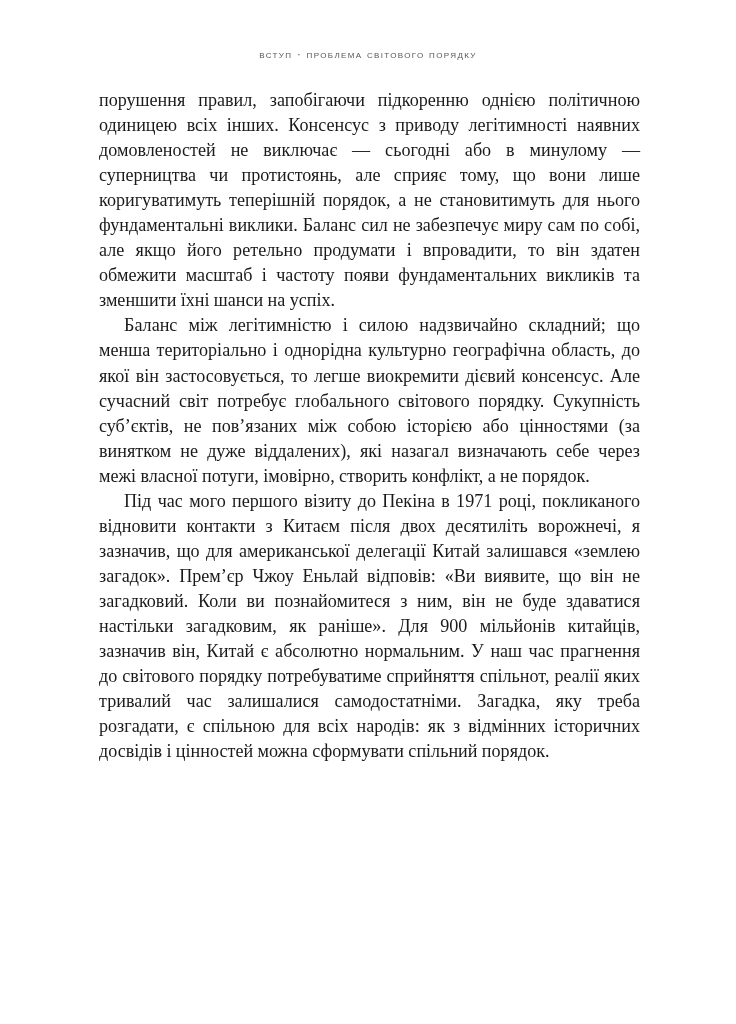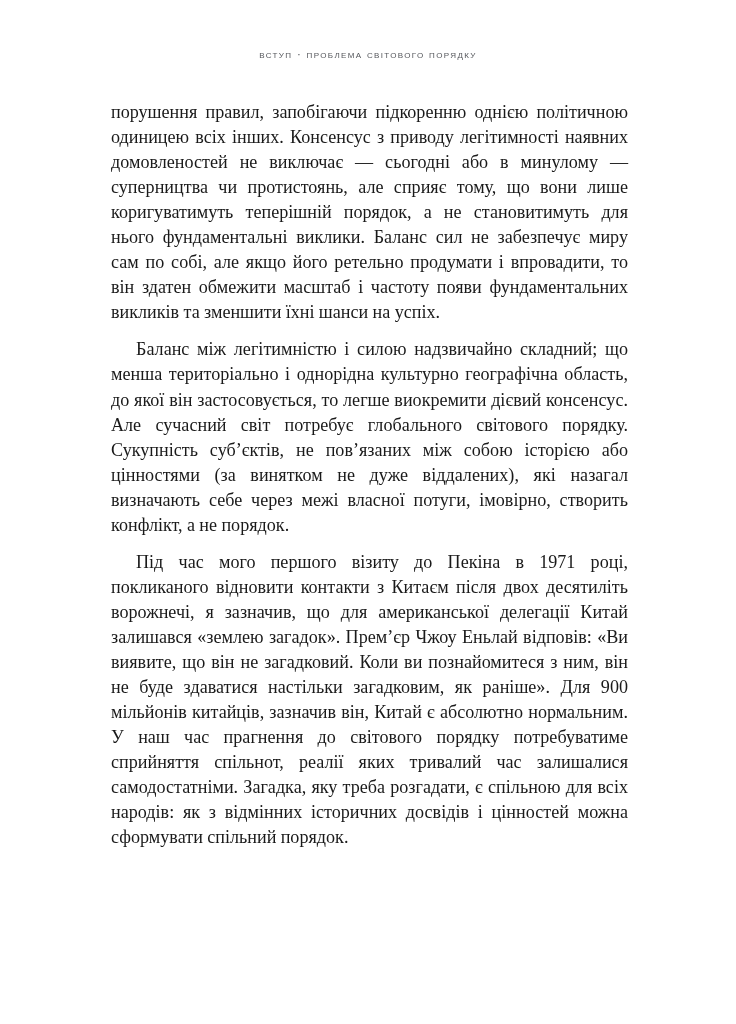--- a/index.html
+++ b/index.html
@@ -47,21 +47,21 @@
 
   
   .textblock {
     position: absolute;
     left: 99px;
     top: 88px;
     width: 541px;
   }
 
   p.para {
-    margin: 12px;
+    margin: 0;
     text-align: justify;
     text-justify: inter-word;
     font-size: 18.1px;
     line-height: 25.05px;
     text-indent: 0;
     hyphens: manual;
     word-spacing: -0.2px;
     letter-spacing: 0.01px;
   }
   p.para + p.para {

